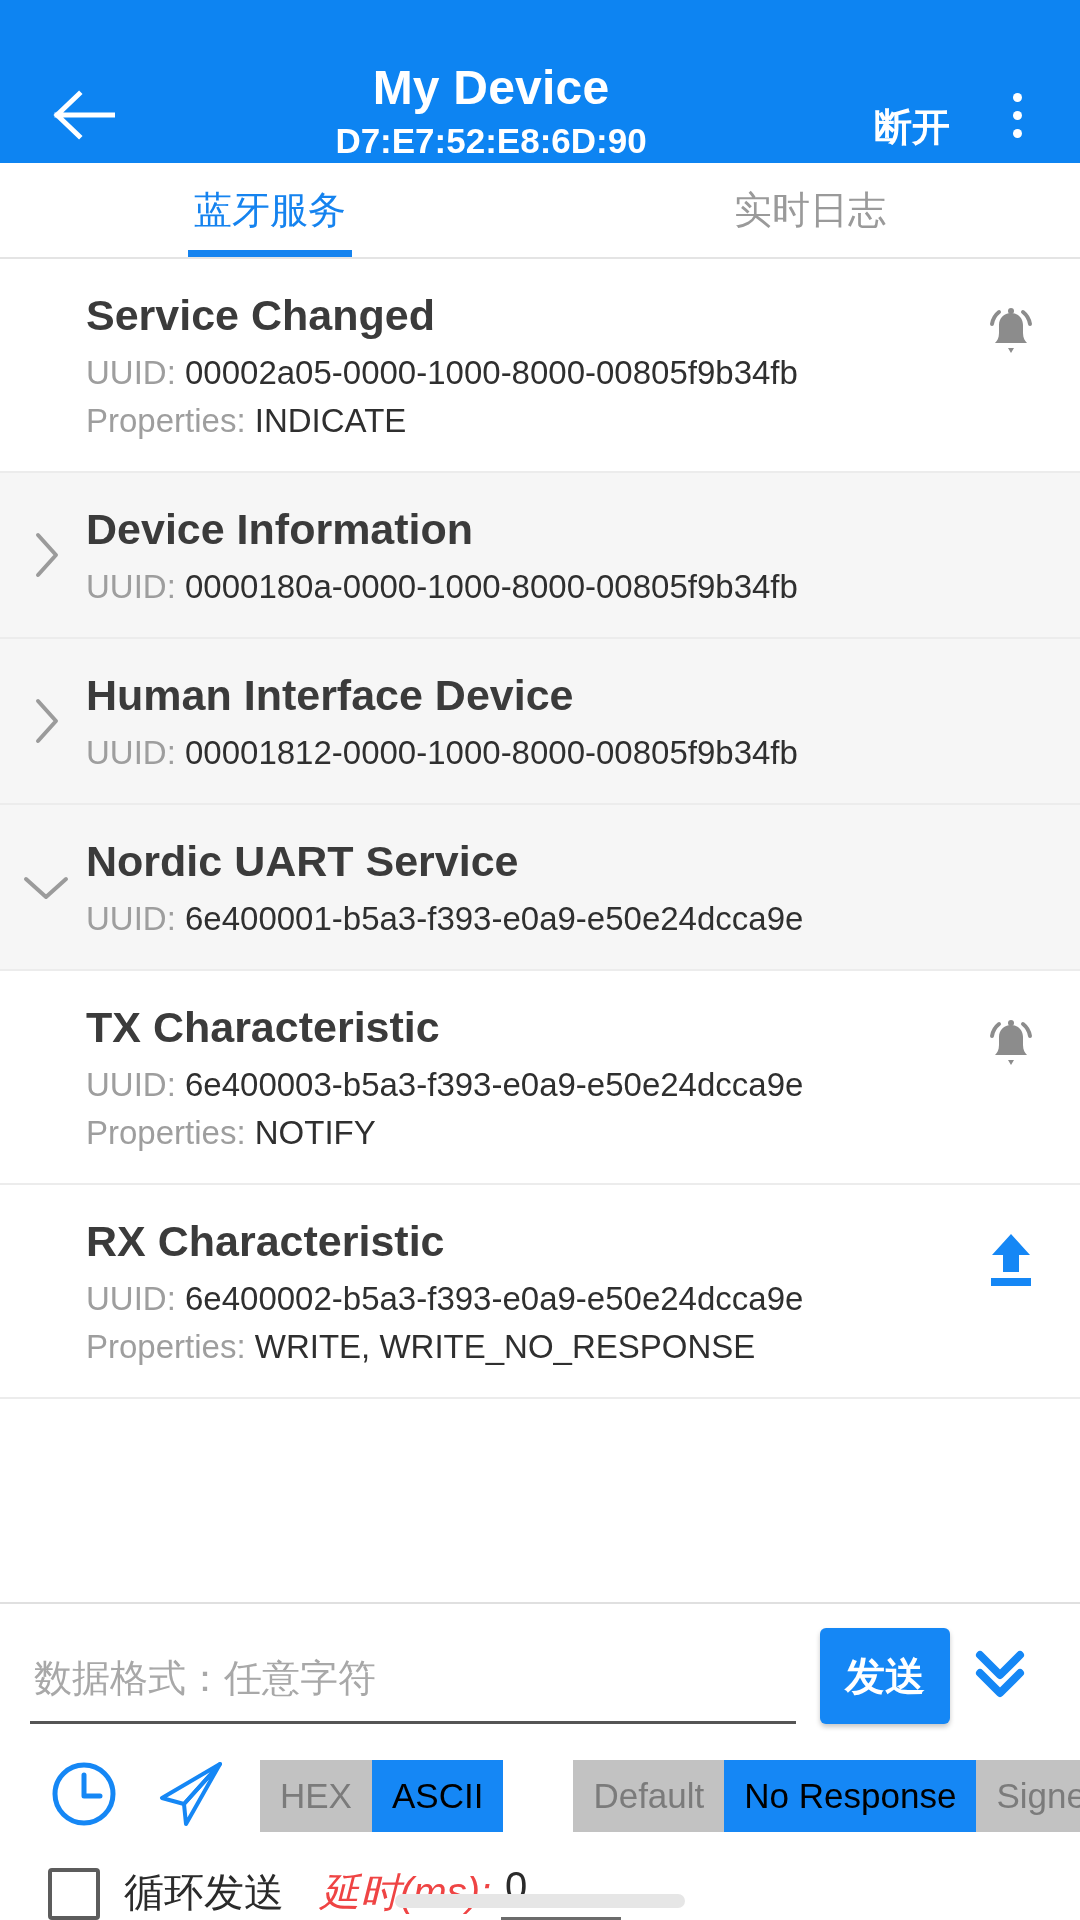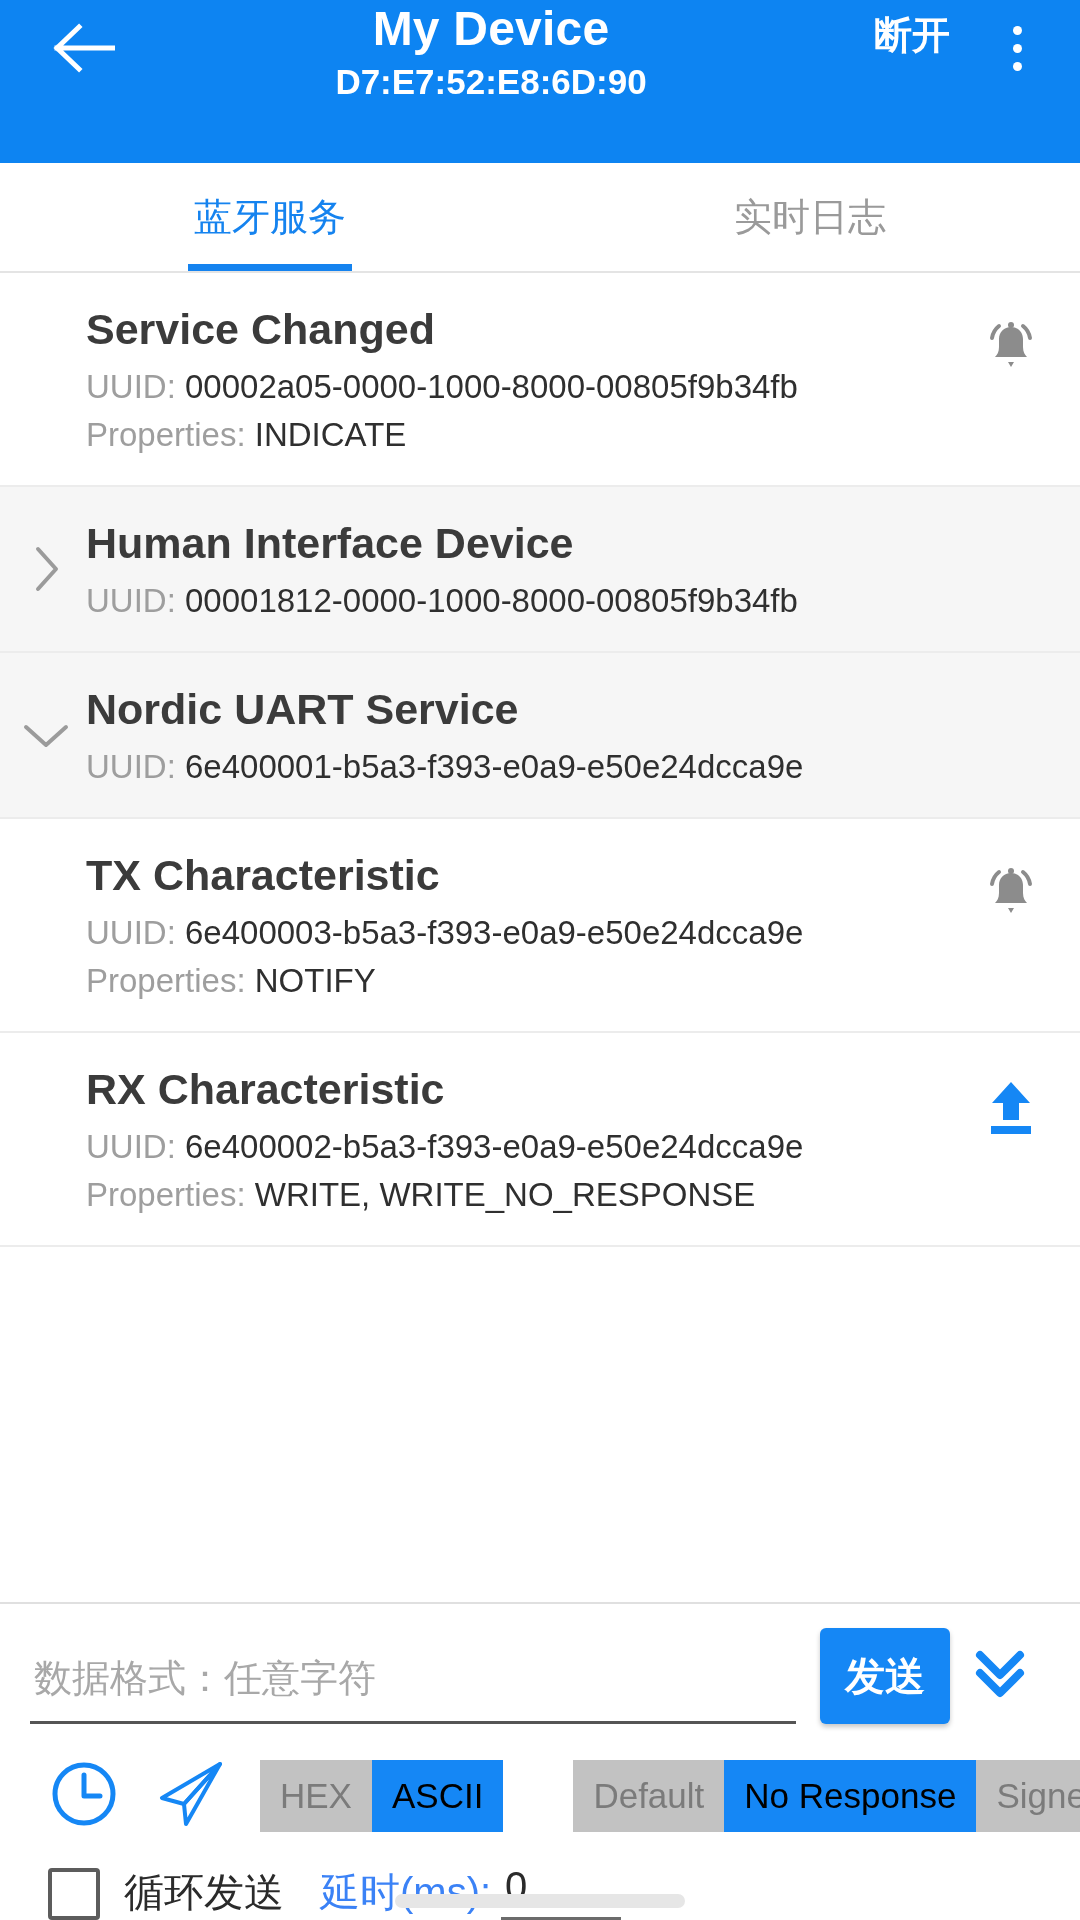--- a/index.html
+++ b/index.html
@@ -9,21 +9,21 @@
     font-family: "Liberation Sans", sans-serif;
     overflow: hidden;
   }
   .screen { width: 1080px; height: 1920px; display: flex; flex-direction: column; position: relative; }
 
   
   .appbar {
     background: #0d84f2;
     height: 163px;
     display: flex;
-    align-items: flex-start;
+    align-items: flex-end;
     padding: 0 24px 0 36px;
     flex: 0 0 auto;
   }
   .back-btn {
     width: 96px; height: 96px;
     display: flex; align-items: center; justify-content: center;
     flex: 0 0 auto;
   }
   .back-btn svg { display: block; }
   .title-block {
@@ -59,21 +59,21 @@
     display: flex; flex-direction: column;
     align-items: center; justify-content: center;
     gap: 9px;
     flex: 0 0 auto;
     margin-left: 14px;
   }
   .overflow-btn i { width: 9px; height: 9px; background: #fff; border-radius: 50%; display: block; }
 
   
   .tabs {
-    height: 110px;
+    height: 96px;
     display: flex;
     background: #ffffff;
     border-bottom: 2px solid #e4e4e4;
     flex: 0 0 auto;
   }
   .tab {
     flex: 1 1 0;
     display: flex; align-items: center; justify-content: center;
     position: relative;
     font-size: 38px;
@@ -215,23 +215,24 @@
     flex: 0 0 auto;
   }
   .checklabel {
     font-size: 40px;
     color: #2b2b2b;
     margin-left: 24px;
     white-space: nowrap;
   }
   .delay-label {
     font-size: 40px;
-    color: #3b82f6;
+    color: #ef4444;
     margin-left: 36px;
     white-space: nowrap;
+    font-style: italic;
   }
   .delay-input {
     width: 120px;
     border: none;
     border-bottom: 3px solid #6b6b6b;
     font-size: 40px;
     color: #2b2b2b;
     background: transparent;
     outline: none;
     margin-left: 10px;
@@ -293,20 +294,29 @@
             <path d="M30 9 c-7 0-12 5-12 12 v8 c0 5-2 8-4 10 h32 c-2-2-4-5-4-10 v-8 c0-7-5-12-12-12 z" fill="#8c8c8c"></path>
             <rect x="27" y="4" width="6" height="6" rx="3" fill="#8c8c8c"></rect>
             <path d="M27 44 h6 l-3 5 z" fill="#8c8c8c"></path>
             <path d="M11 20 a19 19 0 0 1 7-12" stroke="#8c8c8c" stroke-width="4" fill="none" stroke-linecap="round"></path>
             <path d="M49 20 a19 19 0 0 0-7-12" stroke="#8c8c8c" stroke-width="4" fill="none" stroke-linecap="round"></path>
           </svg>
         </span>
       </div>
     </div>
 
+    <div class="row shaded">
+      <div class="chev">
+        <svg width="30" height="48" viewBox="0 0 30 48">
+            <path d="M7 4 L25 24 L7 44" stroke="#9b9b9b" stroke-width="4" fill="none" stroke-linecap="round" stroke-linejoin="round"></path>
+          </svg>
+      </div>
+      <div class="name">Device Information</div>
+      <div class="meta"><span>UUID: </span><b>0000180a-0000-1000-8000-00805f9b34fb</b></div>
+    </div>
 
     <div class="row shaded">
       <div class="chev">
         <svg width="30" height="48" viewBox="0 0 30 48">
             <path d="M7 4 L25 24 L7 44" stroke="#9b9b9b" stroke-width="4" fill="none" stroke-linecap="round" stroke-linejoin="round"></path>
           </svg>
       </div>
       <div class="name">Human Interface Device</div>
       <div class="meta"><span>UUID: </span><b>00001812-0000-1000-8000-00805f9b34fb</b></div>
     </div>

